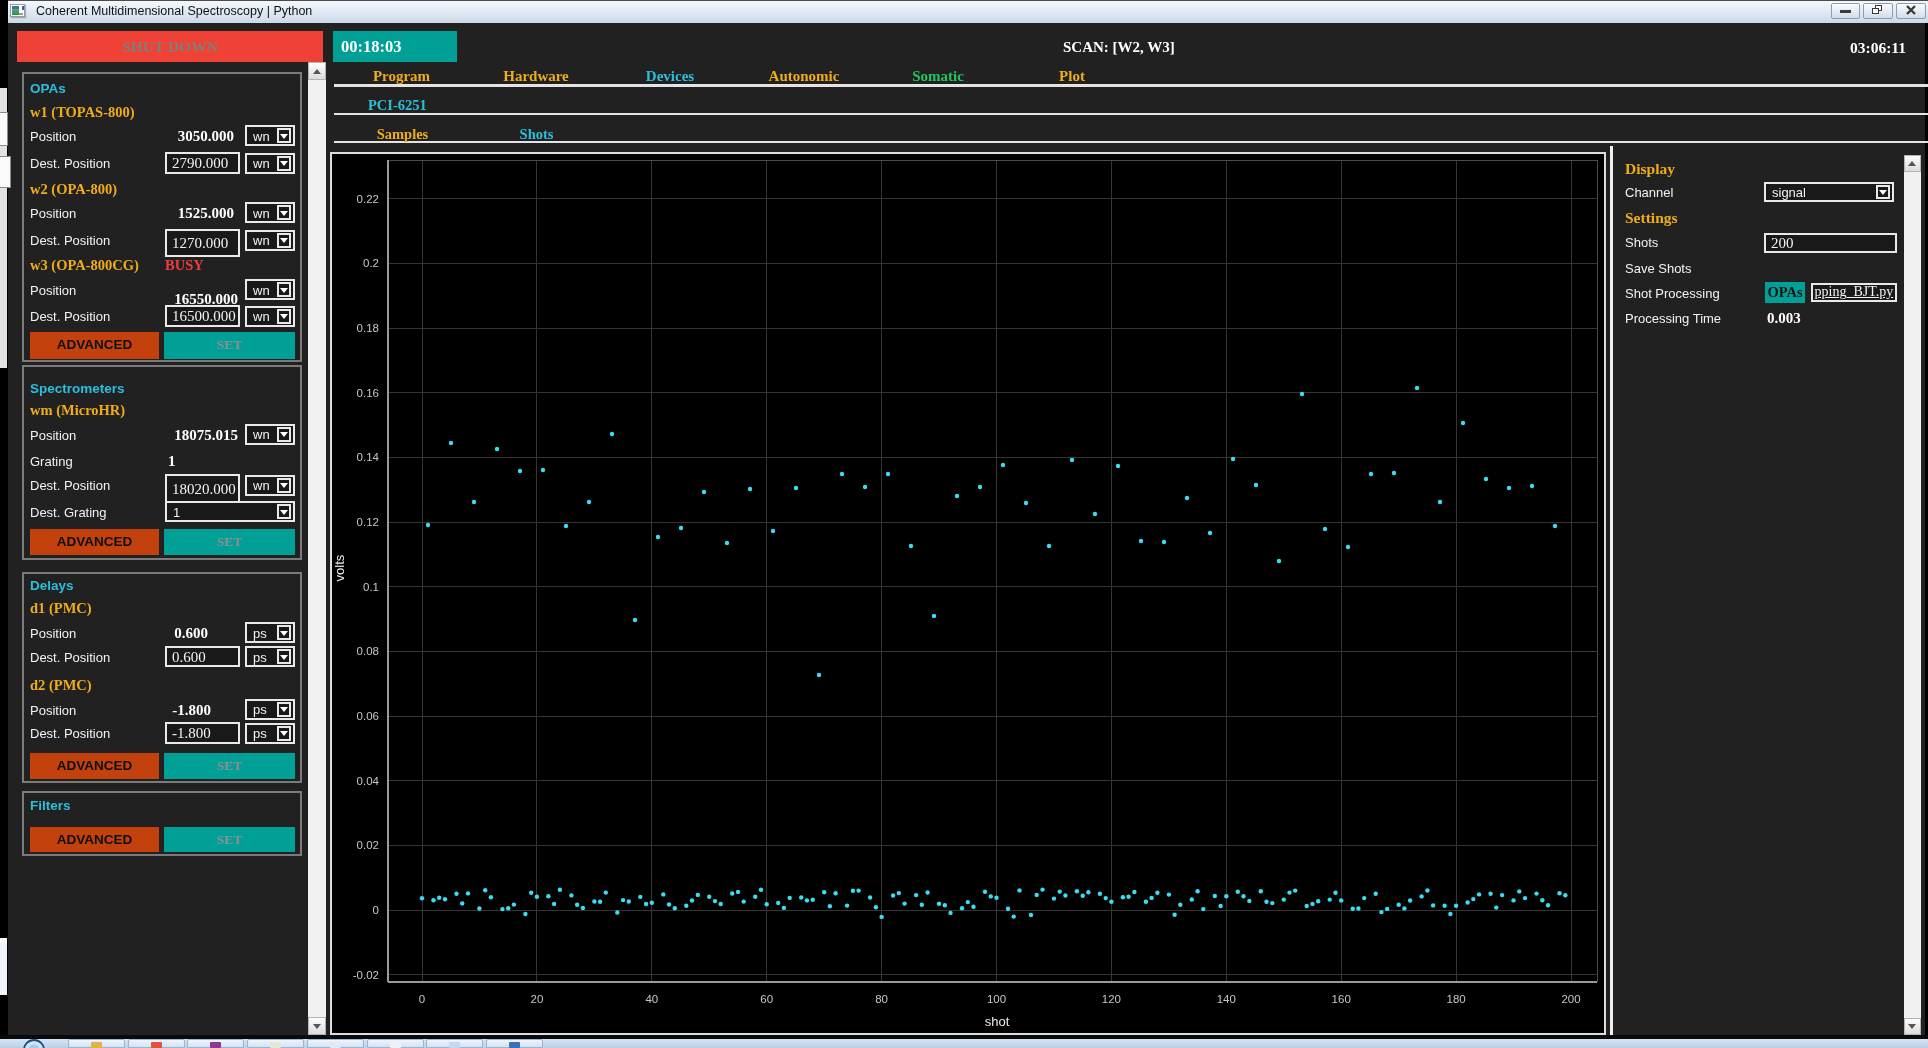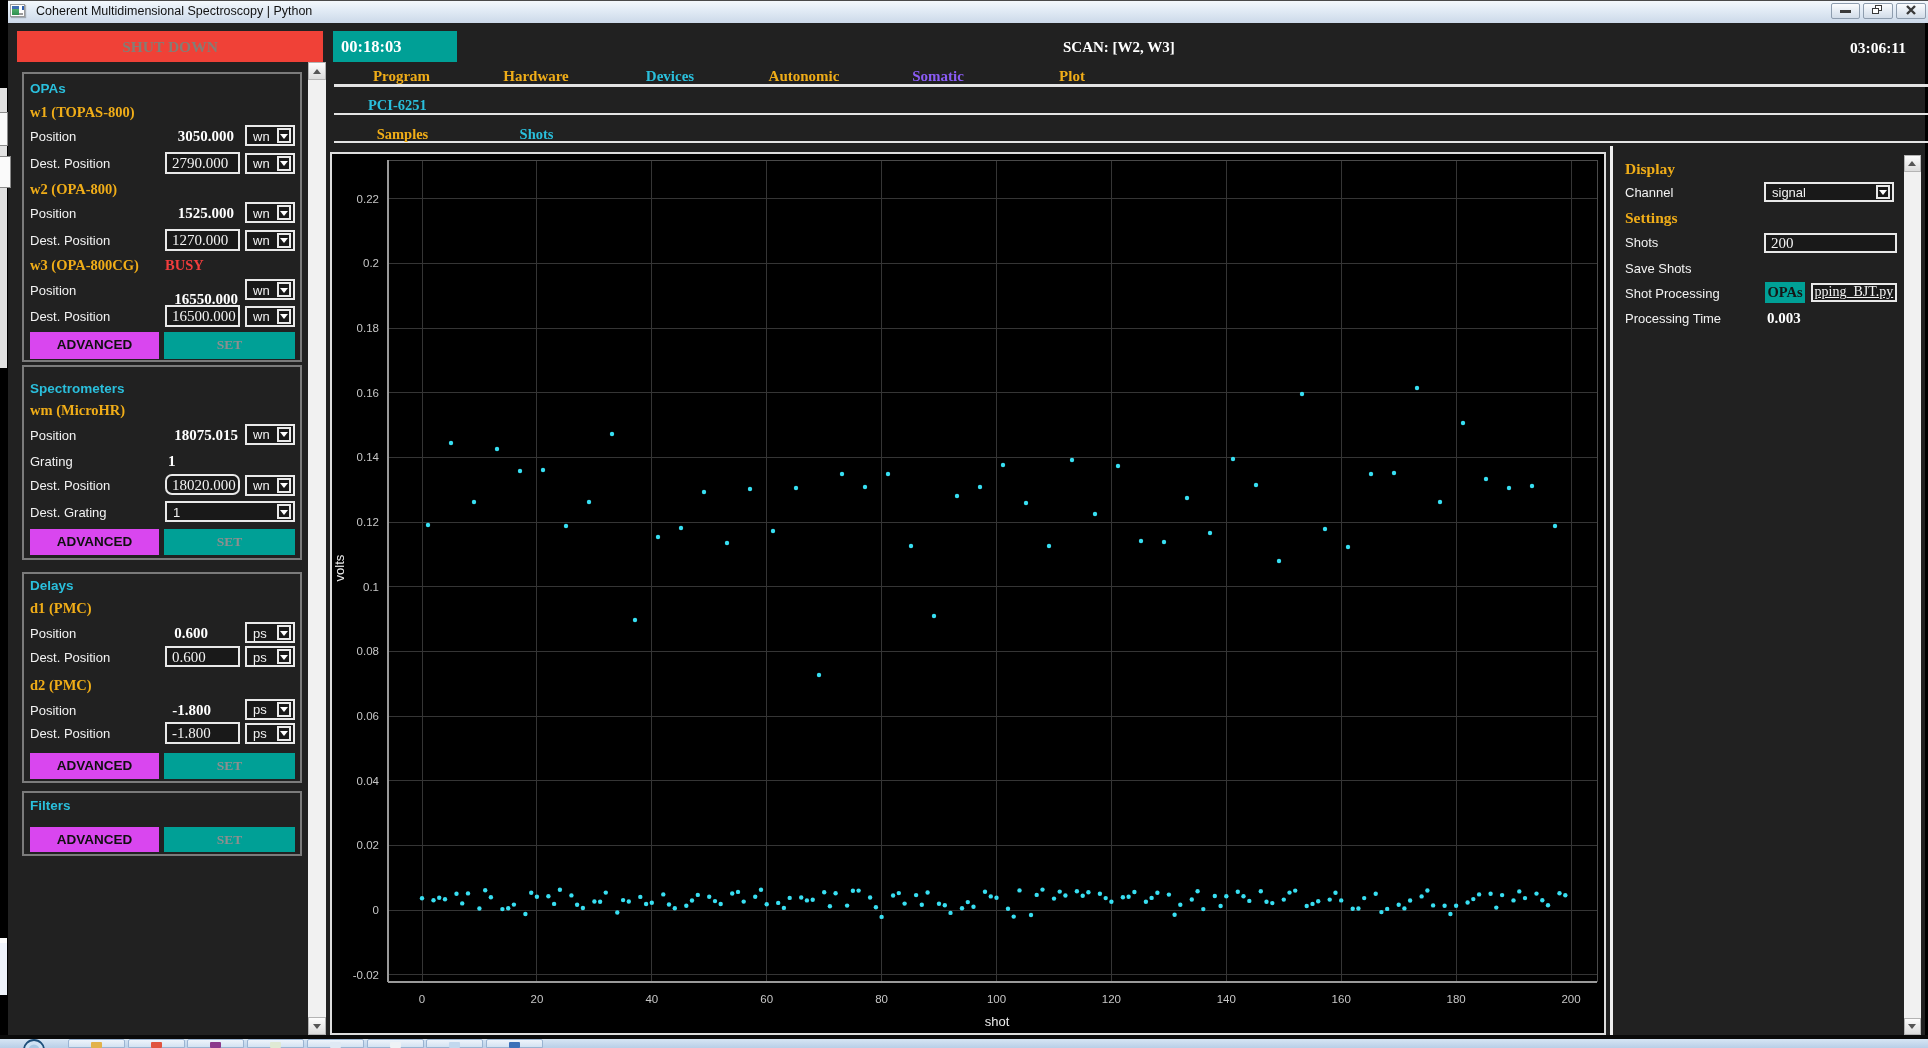--- a/index.html
+++ b/index.html
@@ -5,21 +5,21 @@
 .dd{position:absolute;border:2px solid #e9e9e9;background:#191919;box-sizing:border-box;}
 .ddt{position:absolute;left:6px;top:50%;transform:translateY(-50%);color:#f2f2f2;font-size:13px;}
 .dda{position:absolute;right:2px;top:1px;bottom:1px;width:14px;border:2px solid #e9e9e9;background:#191919;box-sizing:border-box;}
 .tri{position:absolute;left:50%;top:50%;transform:translate(-50%,-38%);width:0;height:0;border-left:4.5px solid transparent;border-right:4.5px solid transparent;border-top:5px solid #fff;}
 .inp{position:absolute;border:2px solid #e9e9e9;background:#191919;box-sizing:border-box;color:#f2f2f2;font-family:"Liberation Serif",serif;font-size:15px;overflow:hidden;}
 .inp span{position:absolute;left:5px;top:50%;transform:translateY(-50%);white-space:nowrap;}
 .lbl{position:absolute;color:#f2f2f2;font-size:13px;transform:translateY(-50%);white-space:nowrap;}
 .val{position:absolute;color:#fff;font-family:"Liberation Serif",serif;font-weight:bold;font-size:15px;transform:translateY(-50%);white-space:nowrap;}
 .hdr{position:absolute;color:#f0ad18;font-family:"Liberation Serif",serif;font-weight:bold;font-size:14.5px;transform:translateY(-50%);white-space:nowrap;}
 .ttl{position:absolute;color:#2abfdc;font-weight:bold;font-size:13.5px;transform:translateY(-50%);white-space:nowrap;}
-.adv{position:absolute;background:#d946ef;color:#101010;font-weight:bold;font-size:13.5px;text-align:center;}
+.adv{position:absolute;background:#c2410c;color:#101010;font-weight:bold;font-size:13.5px;text-align:center;}
 .set{position:absolute;background:#00a096;color:#8f8f8f;font-family:"Liberation Serif",serif;font-weight:bold;font-size:13.5px;text-align:center;}
 .panel{position:absolute;border:2px solid #7b7b7b;box-sizing:border-box;}
 </style></head><body>
 
 <div style="position:absolute;left:8px;top:22px;width:1917px;height:1014px;background:#212121;"></div>
 <div style="position:absolute;left:0;top:88px;width:7px;height:280px;background:#e2e2e2;"></div>
 <div style="position:absolute;left:0;top:938px;width:7px;height:57px;background:#eef2fa;"></div>
 <div style="position:absolute;left:0;top:938px;width:7px;height:5px;background:#fbfbfb;"></div>
 <div style="position:absolute;left:0;top:112px;width:7px;height:32px;background:#fafafa;border:1px solid #8a8a8a;border-left:none;"></div>
 <div style="position:absolute;left:0;top:156px;width:10px;height:30px;background:#fafafa;border:1px solid #8a8a8a;border-left:none;"></div>
@@ -44,21 +44,21 @@
 <div style="position:absolute;left:17px;top:31px;width:306px;height:31px;background:#f04137;"></div>
 <div style="position:absolute;left:17px;top:31px;width:306px;height:31px;line-height:31px;text-align:center;color:#857d75;font-family:'Liberation Serif',serif;font-weight:bold;font-size:15.5px;">SHUT DOWN</div>
 <div style="position:absolute;left:333px;top:31px;width:124px;height:31px;background:#00a096;"></div>
 <div style="position:absolute;left:341px;top:31px;width:124px;height:31px;line-height:31px;color:#fff;font-family:'Liberation Serif',serif;font-weight:bold;font-size:16.5px;">00:18:03</div>
 <div style="position:absolute;left:1063px;top:39px;color:#fff;font-family:'Liberation Serif',serif;font-weight:bold;font-size:15px;">SCAN: [W2, W3]</div>
 <div style="position:absolute;left:1756px;top:39px;width:150px;text-align:right;color:#fff;font-family:'Liberation Serif',serif;font-weight:bold;font-size:15.5px;">03:06:11</div>
 <div style="position:absolute;left:331.5px;top:67.5px;width:140px;text-align:center;color:#f0ad18;font-family:'Liberation Serif',serif;font-weight:bold;font-size:15px;">Program</div>
 <div style="position:absolute;left:466px;top:67.5px;width:140px;text-align:center;color:#f0ad18;font-family:'Liberation Serif',serif;font-weight:bold;font-size:15px;">Hardware</div>
 <div style="position:absolute;left:600px;top:67.5px;width:140px;text-align:center;color:#2abfdc;font-family:'Liberation Serif',serif;font-weight:bold;font-size:15px;">Devices</div>
 <div style="position:absolute;left:734px;top:67.5px;width:140px;text-align:center;color:#f0ad18;font-family:'Liberation Serif',serif;font-weight:bold;font-size:15px;">Autonomic</div>
-<div style="position:absolute;left:868px;top:67.5px;width:140px;text-align:center;color:#8b5cf6;font-family:'Liberation Serif',serif;font-weight:bold;font-size:15px;">Somatic</div>
+<div style="position:absolute;left:868px;top:67.5px;width:140px;text-align:center;color:#22c55e;font-family:'Liberation Serif',serif;font-weight:bold;font-size:15px;">Somatic</div>
 <div style="position:absolute;left:1002px;top:67.5px;width:140px;text-align:center;color:#f0ad18;font-family:'Liberation Serif',serif;font-weight:bold;font-size:15px;">Plot</div>
 <div style="position:absolute;left:334px;top:84.3px;width:1594px;height:2.3px;background:#e4e4e4;"></div>
 <div style="position:absolute;left:334px;top:113.0px;width:1594px;height:2.3px;background:#e4e4e4;"></div>
 <div style="position:absolute;left:334px;top:140.6px;width:1594px;height:2.3px;background:#e4e4e4;"></div>
 <div style="position:absolute;left:368px;top:96.5px;color:#2abfdc;font-family:'Liberation Serif',serif;font-weight:bold;font-size:14.5px;">PCI-6251</div>
 <div style="position:absolute;left:332.5px;top:126px;width:140px;text-align:center;color:#f0ad18;font-family:'Liberation Serif',serif;font-weight:bold;font-size:14.5px;">Samples</div>
 <div style="position:absolute;left:466.5px;top:126px;width:140px;text-align:center;color:#2abfdc;font-family:'Liberation Serif',serif;font-weight:bold;font-size:14.5px;">Shots</div>
 <div class="panel" style="left:22px;top:72px;width:280px;height:290px;"></div>
 <div class="panel" style="left:22px;top:365px;width:280px;height:195px;"></div>
 <div class="panel" style="left:22px;top:572px;width:280px;height:211px;"></div>
@@ -86,21 +86,21 @@
 <div class="hdr" style="left:30px;top:188.5px;">w2 (OPA-800)</div>
 <div class="lbl" style="left:30px;top:213px;">Position</div>
 <div class="val" style="left:94px;top:213px;width:140px;text-align:right;">1525.000</div>
 <div class="dd" style="left:245px;top:202.0px;width:50px;height:21px;">
     <span class="ddt">wn</span>
     <span class="dda">
       <span class="tri"></span>
     </span>
   </div>
 <div class="lbl" style="left:30px;top:240px;">Dest. Position</div>
-<div class="inp" style="left:165px;top:229.0px;width:75px;height:22px;">
+<div class="inp" style="left:165px;top:229.0px;width:75px;height:28px;">
     <span>1270.000</span>
   </div>
 <div class="dd" style="left:245px;top:229.5px;width:50px;height:21px;">
     <span class="ddt">wn</span>
     <span class="dda">
       <span class="tri"></span>
     </span>
   </div>
 <div class="hdr" style="left:30px;top:265px;">w3 (OPA-800CG)</div>
 <div class="hdr" style="left:165px;top:265px;color:#f23d3d;">BUSY</div>
@@ -130,21 +130,21 @@
 <div class="val" style="left:98px;top:434.5px;width:140px;text-align:right;">18075.015</div>
 <div class="dd" style="left:245px;top:423.5px;width:50px;height:21px;">
     <span class="ddt">wn</span>
     <span class="dda">
       <span class="tri"></span>
     </span>
   </div>
 <div class="lbl" style="left:30px;top:461px;">Grating</div>
 <div class="val" style="left:168px;top:461px;">1</div>
 <div class="lbl" style="left:30px;top:485px;">Dest. Position</div>
-<div class="inp" style="left:165px;top:474.0px;width:75px;height:21px;border-radius:7px;">
+<div class="inp" style="left:165px;top:474.0px;width:75px;height:29px;">
     <span>18020.000</span>
   </div>
 <div class="dd" style="left:245px;top:474.5px;width:50px;height:21px;">
     <span class="ddt">wn</span>
     <span class="dda">
       <span class="tri"></span>
     </span>
   </div>
 <div class="lbl" style="left:30px;top:512px;">Dest. Grating</div>
 <div class="dd" style="left:165px;top:500.75px;width:130px;height:21.5px;">

